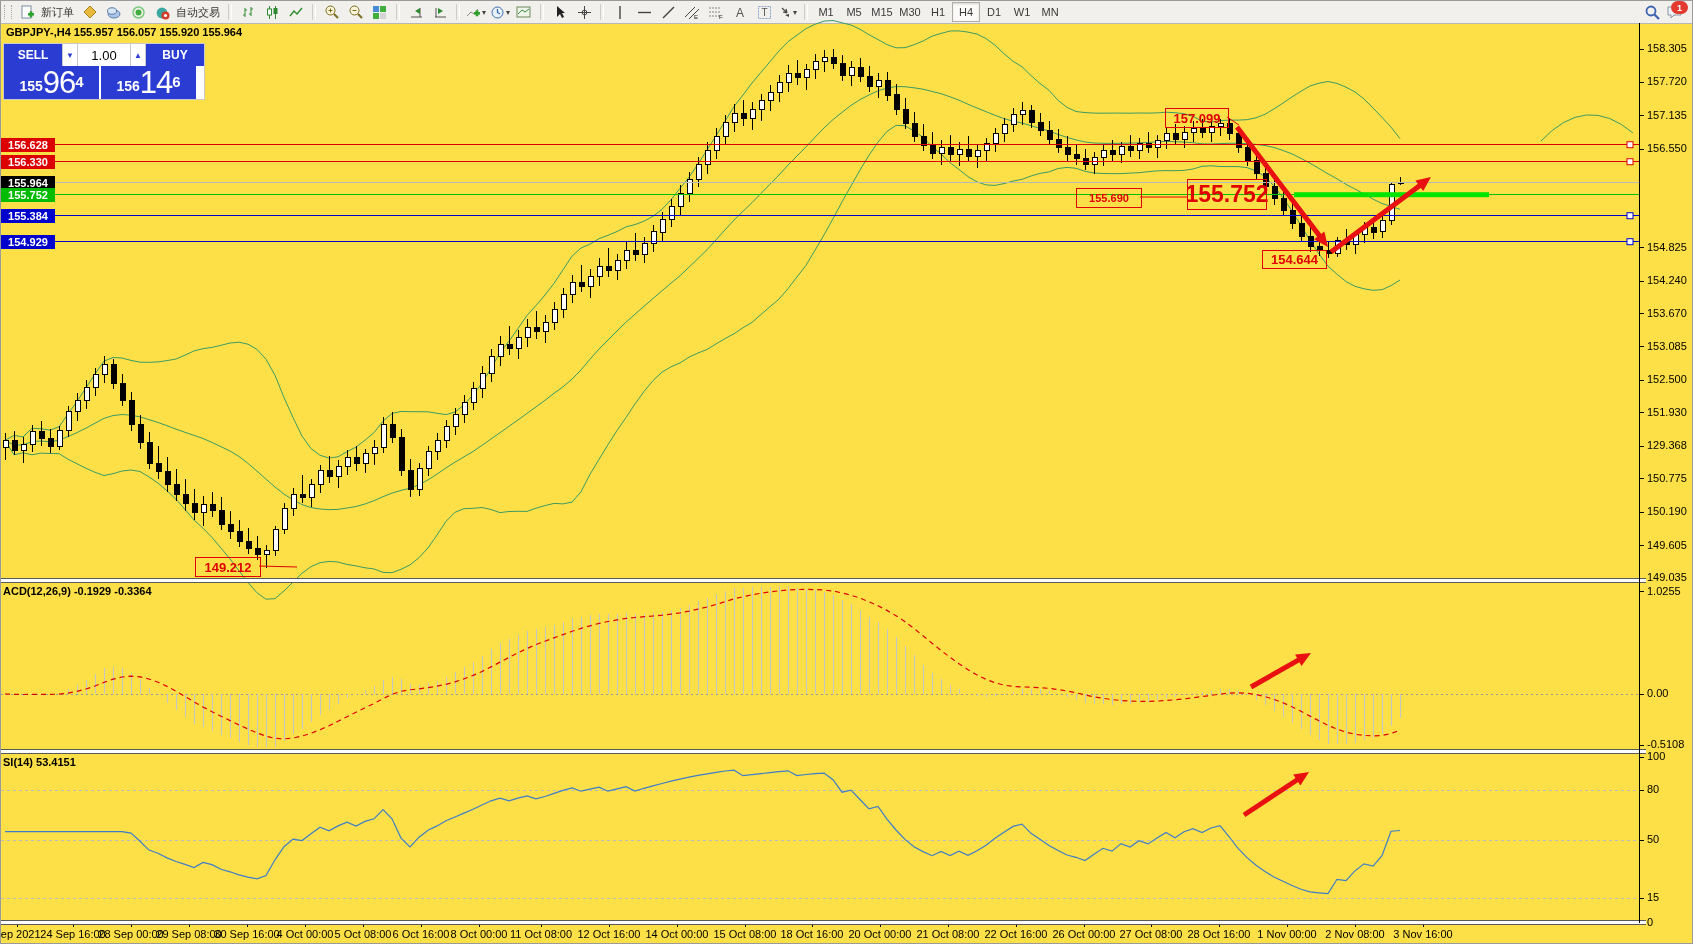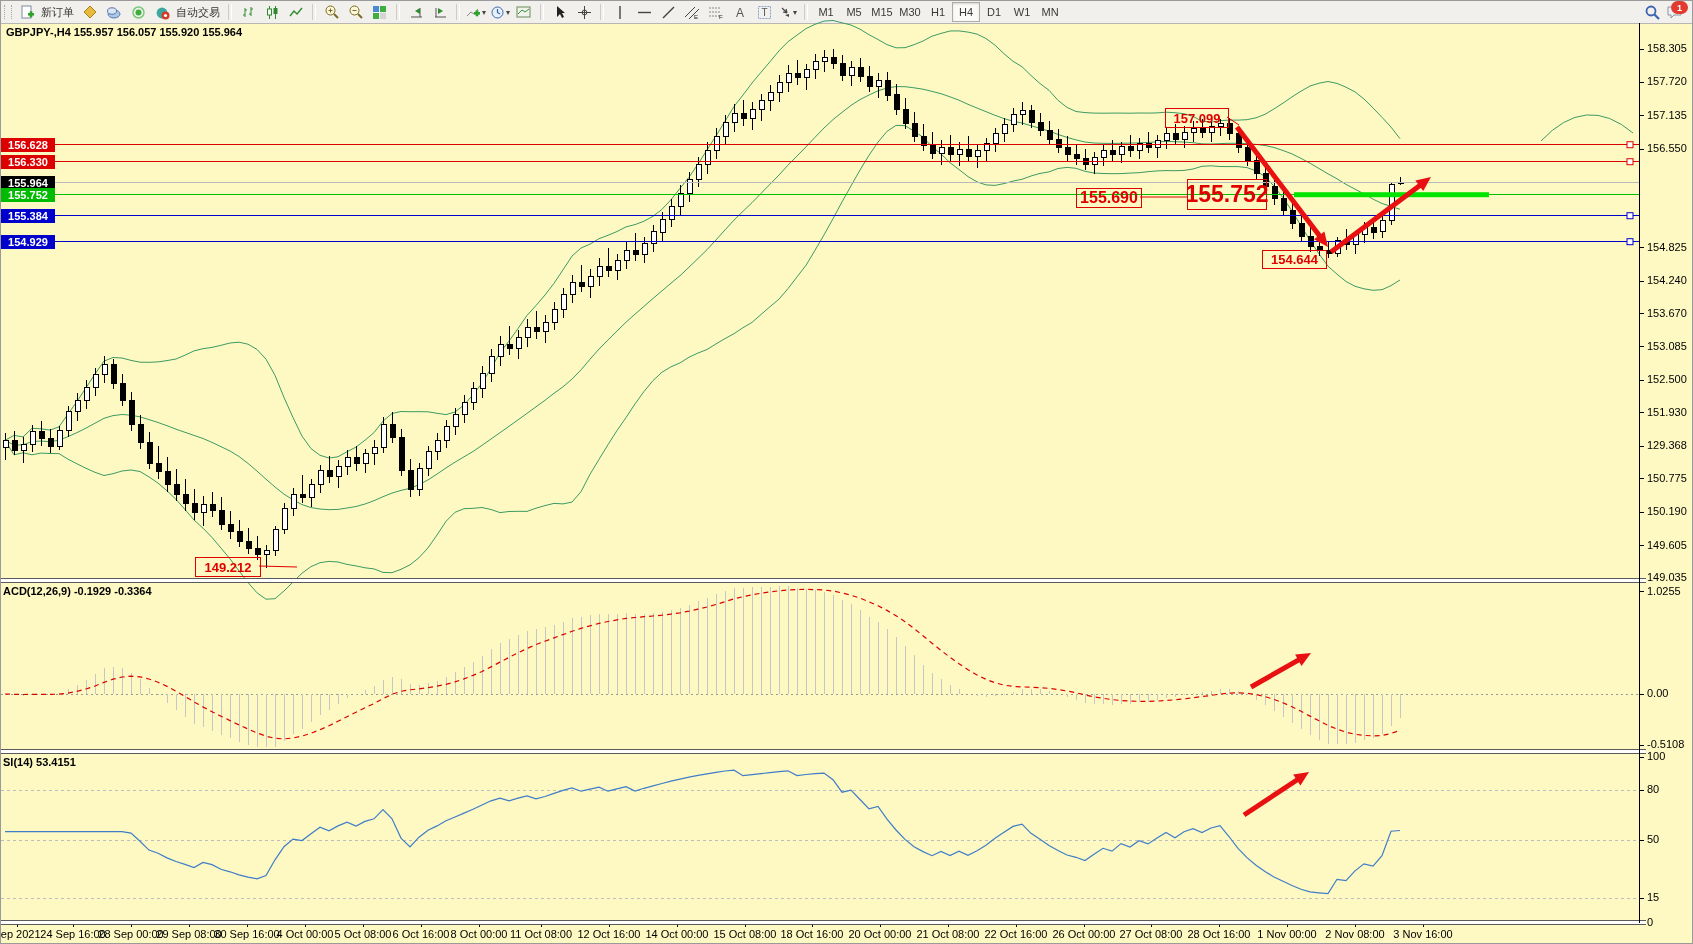--- a/index.html
+++ b/index.html
@@ -1,16 +1,16 @@
 <!DOCTYPE html>
 <html><head>
 <meta charset="utf-8">
 <style>
   html,body{margin:0;padding:0;background:#e8e6e3;}
-  #app{position:relative;width:1693px;height:944px;background:#fef9c3;font-family:"Liberation Sans",sans-serif;overflow:hidden;border:1px solid #9a9a9a;box-sizing:border-box;padding-left:15px;}
+  #app{position:relative;width:1693px;height:944px;background:#fde047;font-family:"Liberation Sans",sans-serif;overflow:hidden;border:1px solid #9a9a9a;box-sizing:border-box;padding-left:15px;}
   
   #toolbar{position:absolute;left:0;top:0;width:1693px;height:22px;background:#f2f0ed;border-bottom:1px solid #b9b6b1;display:flex;align-items:center;font-size:11px;color:#333;}
   .grip{width:6px;height:14px;margin:0 3px;border-left:1px dotted #a9a59e;border-right:1px dotted #a9a59e;}
   .tsep{width:2px;height:16px;border-left:1px solid #cfccc6;border-right:1px solid #fff;margin:0 4px;}
   .tbi{height:18px;min-width:20px;padding:0 1px;display:flex;align-items:center;justify-content:center;border:1px solid transparent;border-radius:2px;}
   .tbi svg{display:block;}
   .tbtxt{padding:0 4px 0 2px;white-space:nowrap;}
   .caret{font-size:8px;color:#444;margin-left:1px;}
   .tf{min-width:26px;height:18px;display:flex;align-items:center;justify-content:center;color:#3a3a3a;font-size:11px;border:1px solid transparent;}
   .tf.active{background:#fbfaf8;border:1px solid #b0ada7;box-shadow:inset 0 1px 2px rgba(0,0,0,.15);}
@@ -866,18 +866,39 @@
       <div class="datelab" style="left: 1354px; top: 927px;">2 Nov 08:00</div>
       <div class="datelab" style="left: 1422px; top: 927px; text-align: center;">3 Nov 16:00</div>
       <div class="badge" style="left: 0px; top: 136.719px; background: rgb(221, 0, 0);">156.628</div>
       <div class="badge" style="left: 0px; top: 153.728px; background: rgb(221, 0, 0);">156.330</div>
       <div class="badge" style="left: 0px; top: 174.619px; background: rgb(0, 0, 0);">155.964</div>
       <div class="badge" style="left: 0px; top: 186.719px; background: rgb(0, 187, 0);">155.752</div>
       <div class="badge" style="left: 0px; top: 207.724px; background: rgb(0, 0, 204);">155.384</div>
       <div class="badge" style="left: 0px; top: 233.694px; background: rgb(0, 0, 204);">154.929</div>
       <div class="anno" style="left: 194px; top: 556px; width: 64px; height: 18px; font-size: 13px;">149.212</div>
       <div class="anno" style="left: 1164px; top: 107px; width: 62px; height: 18px; font-size: 13px;">157.099</div>
-      <div class="anno" style="left: 1075px; top: 187px; width: 64px; height: 18px; font-size: 16px;">155.690</div>
+      <div class="anno" style="left: 1075px; top: 187px; width: 64px; height: 18px; font-size: 11px;">155.690</div>
       <div class="anno" style="left: 1186px; top: 178px; width: 78px; height: 29px; font-size: 23px;">155.752</div>
       <div class="anno" style="left: 1261px; top: 249px; width: 63px; height: 17px; font-size: 13px;">154.644</div>
     </div>
 
+  <div id="trade">
+    <div id="trade-row1">
+      <button class="tbtn">SELL</button>
+      <div class="spin">▼</div>
+      <input id="vol" value="1.00" style="">
+      <div class="spin">▲</div>
+      <button class="tbtn">BUY</button>
+    </div>
+    <div id="trade-row2">
+      <div class="pricecell">
+        <span class="p-pre">155</span>
+          <span class="p-main">96</span>
+          <span class="p-sup">4</span>
+      </div>
+      <div class="pricecell">
+        <span class="p-pre">156</span>
+          <span class="p-main">14</span>
+          <span class="p-sup">6</span>
+      </div>
+    </div>
+  </div>
 </div>
 
 </body></html>

